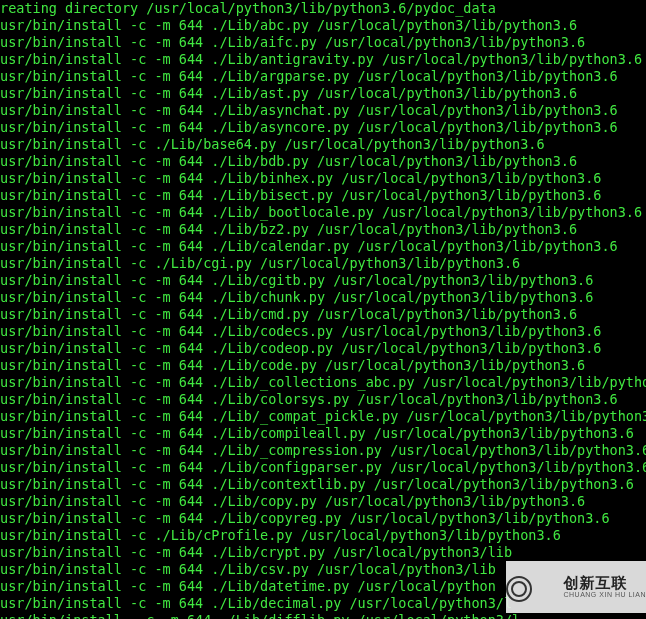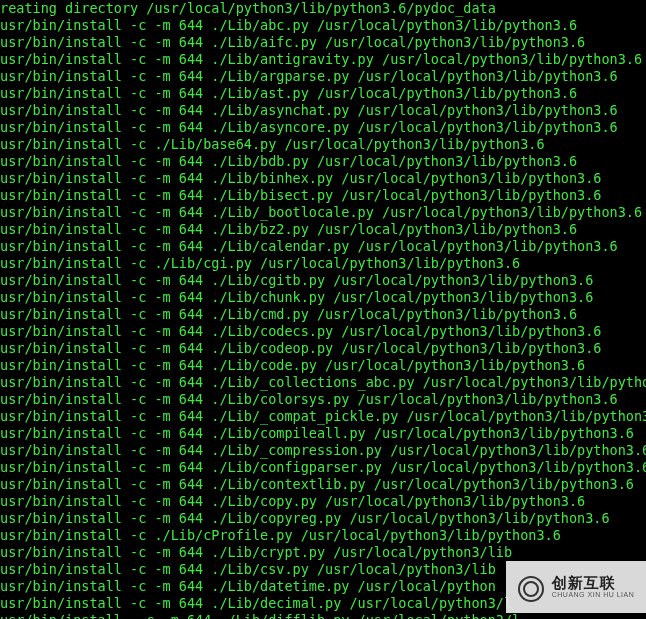--- a/index.html
+++ b/index.html
@@ -27,21 +27,21 @@
   }
   .watermark{
     position:absolute;
     right:0;
     bottom:6px;
     width:140px;
     height:52px;
     background:rgba(235,235,235,0.92);
     display:flex;
     align-items:center;
-    justify-content:center;
+    justify-content:space-between;
     gap:6px;
     box-shadow:0 0 6px rgba(0,0,0,0.3);
   }
   .wm-logo{
     width:28px;
     height:28px;
     position:relative;
   }
   .wm-logo .ring{
     position:absolute;

